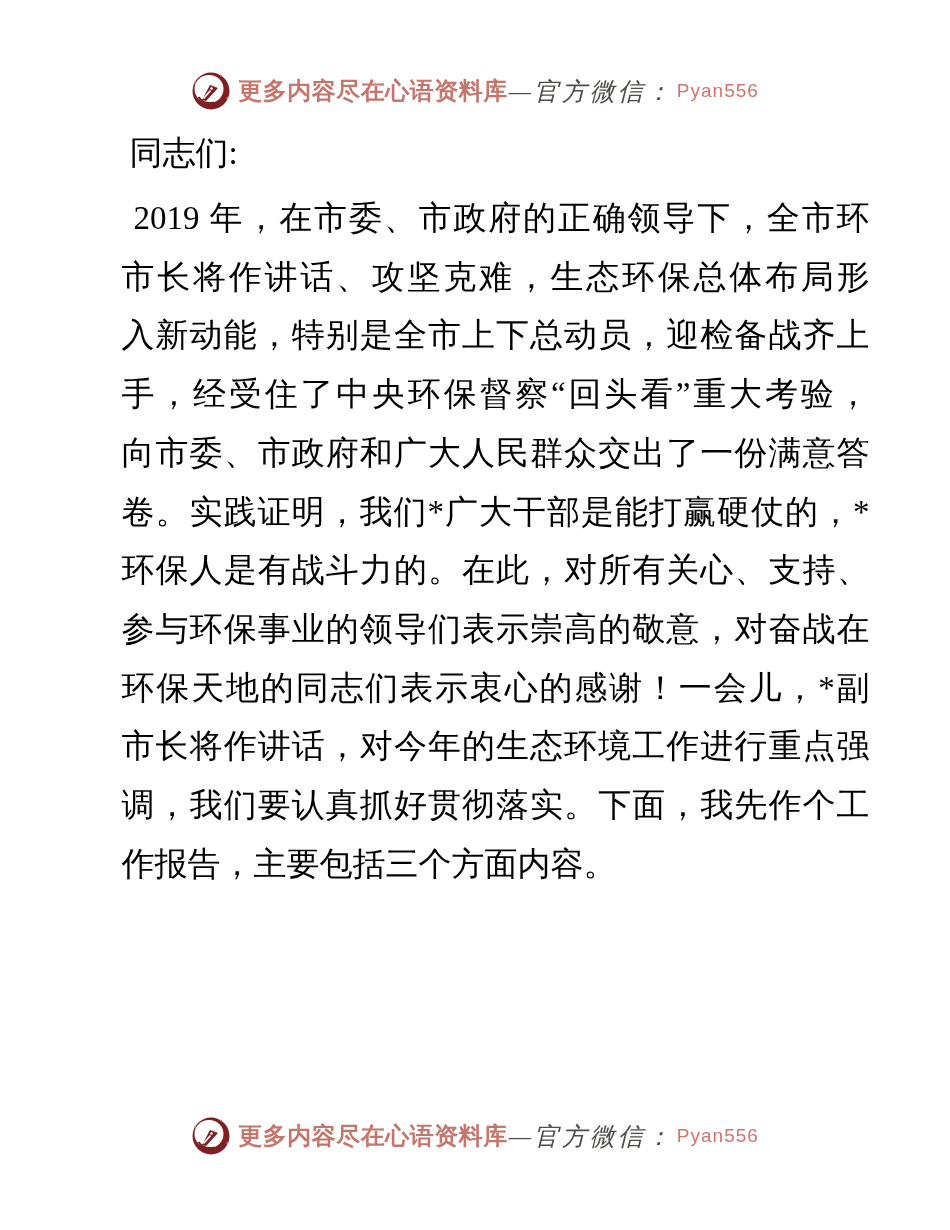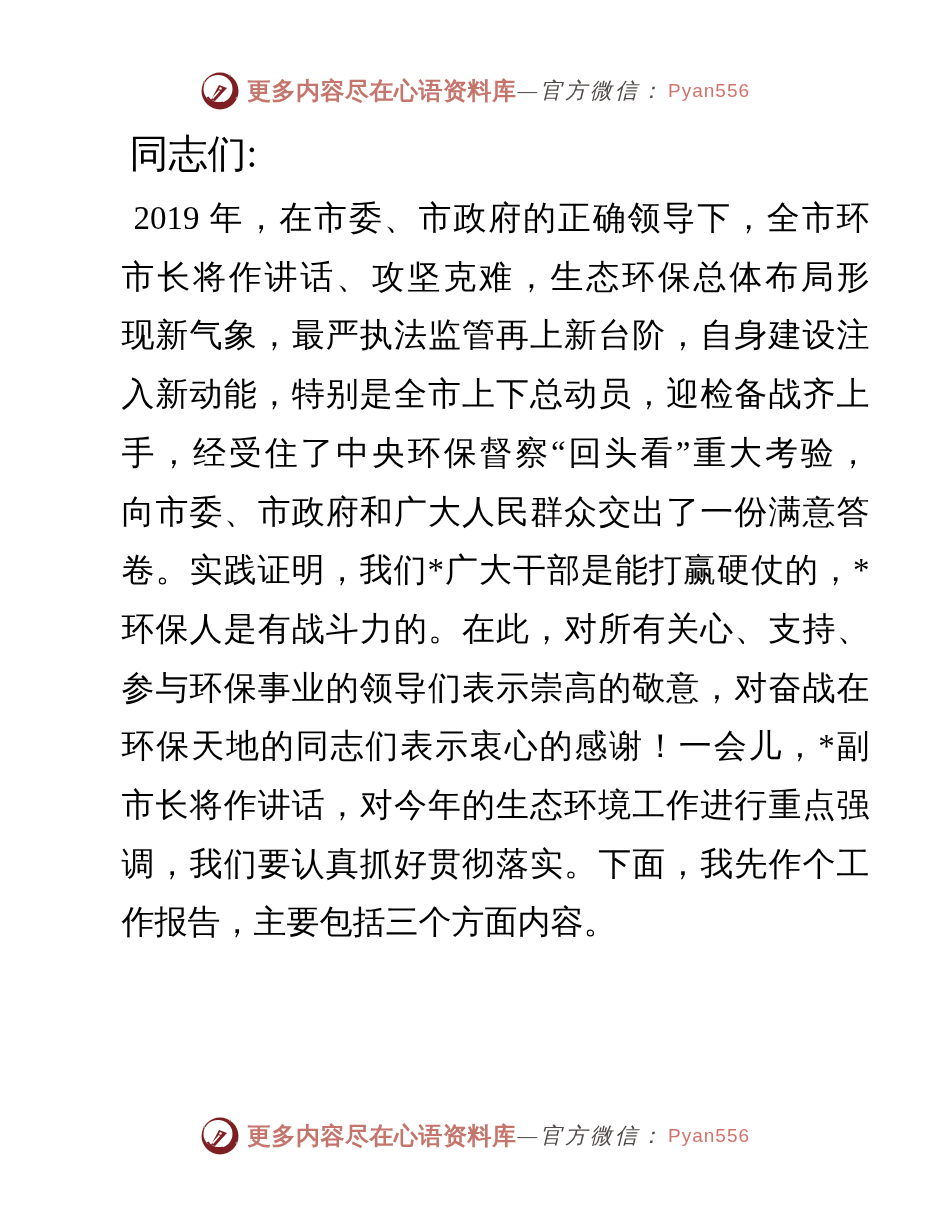--- a/index.html
+++ b/index.html
@@ -31,42 +31,42 @@
   .wm-brand {
     font-family: "Liberation Serif", serif;
     font-weight: 700;
     font-size: 24px;
     letter-spacing: 0.5px;
     color: var(--brand_color, #c4766d);
   }
   .wm-sep {
     font-family: "Liberation Serif", serif;
     font-style: italic;
-    font-size: 22px;
+    font-size: 25px;
     letter-spacing: 3px;
     margin: 0 3px 0 1px;
     color: var(--separator_color, #504b49);
   }
   .wm-id {
     font-family: "Liberation Sans", sans-serif;
     font-size: 19px;
     letter-spacing: 1px;
     color: var(--wechat_id_color, #d2736d);
   }
 
   
   .content {
     position: absolute;
     left: 100px;
     top: 124px;
     width: 748px;
     color: var(--text_color, #000000);
   }
   .salutation {
-    font-size: 39px;
+    font-size: 33px;
     line-height: 59px;
     padding-left: 8px;
     font-weight: 400;
   }
   .para { margin-top: 6px; }
   .pline {
     font-size: 33px;
     line-height: 58.7px;
     text-align: justify;
     text-align-last: justify;
@@ -95,21 +95,20 @@
     <span class="wm-brand">更多内容尽在心语资料库</span>
     <span class="wm-sep">—官方微信：</span>
     <span class="wm-id">Pyan556</span>
   </div>
 
   <div class="content">
     <div class="salutation">同志们:</div>
     <div class="para">
       <div class="pline first">2019 年，在市委、市政府的正确领导下，全市环</div>
       <div class="pline">市长将作讲话、攻坚克难，生态环保总体布局形</div>
-      <div class="pline">现新气象，最严执法监管再上新台阶，自身建设注</div>
       <div class="pline">入新动能，特别是全市上下总动员，迎检备战齐上</div>
       <div class="pline">手，经受住了中央环保督察“回头看”重大考验，</div>
       <div class="pline">向市委、市政府和广大人民群众交出了一份满意答</div>
       <div class="pline">卷。实践证明，我们*广大干部是能打赢硬仗的，*</div>
       <div class="pline">环保人是有战斗力的。在此，对所有关心、支持、</div>
       <div class="pline">参与环保事业的领导们表示崇高的敬意，对奋战在</div>
       <div class="pline">环保天地的同志们表示衷心的感谢！一会儿，*副</div>
       <div class="pline">市长将作讲话，对今年的生态环境工作进行重点强</div>
       <div class="pline">调，我们要认真抓好贯彻落实。下面，我先作个工</div>
       <div class="pline last">作报告，主要包括三个方面内容。</div>

